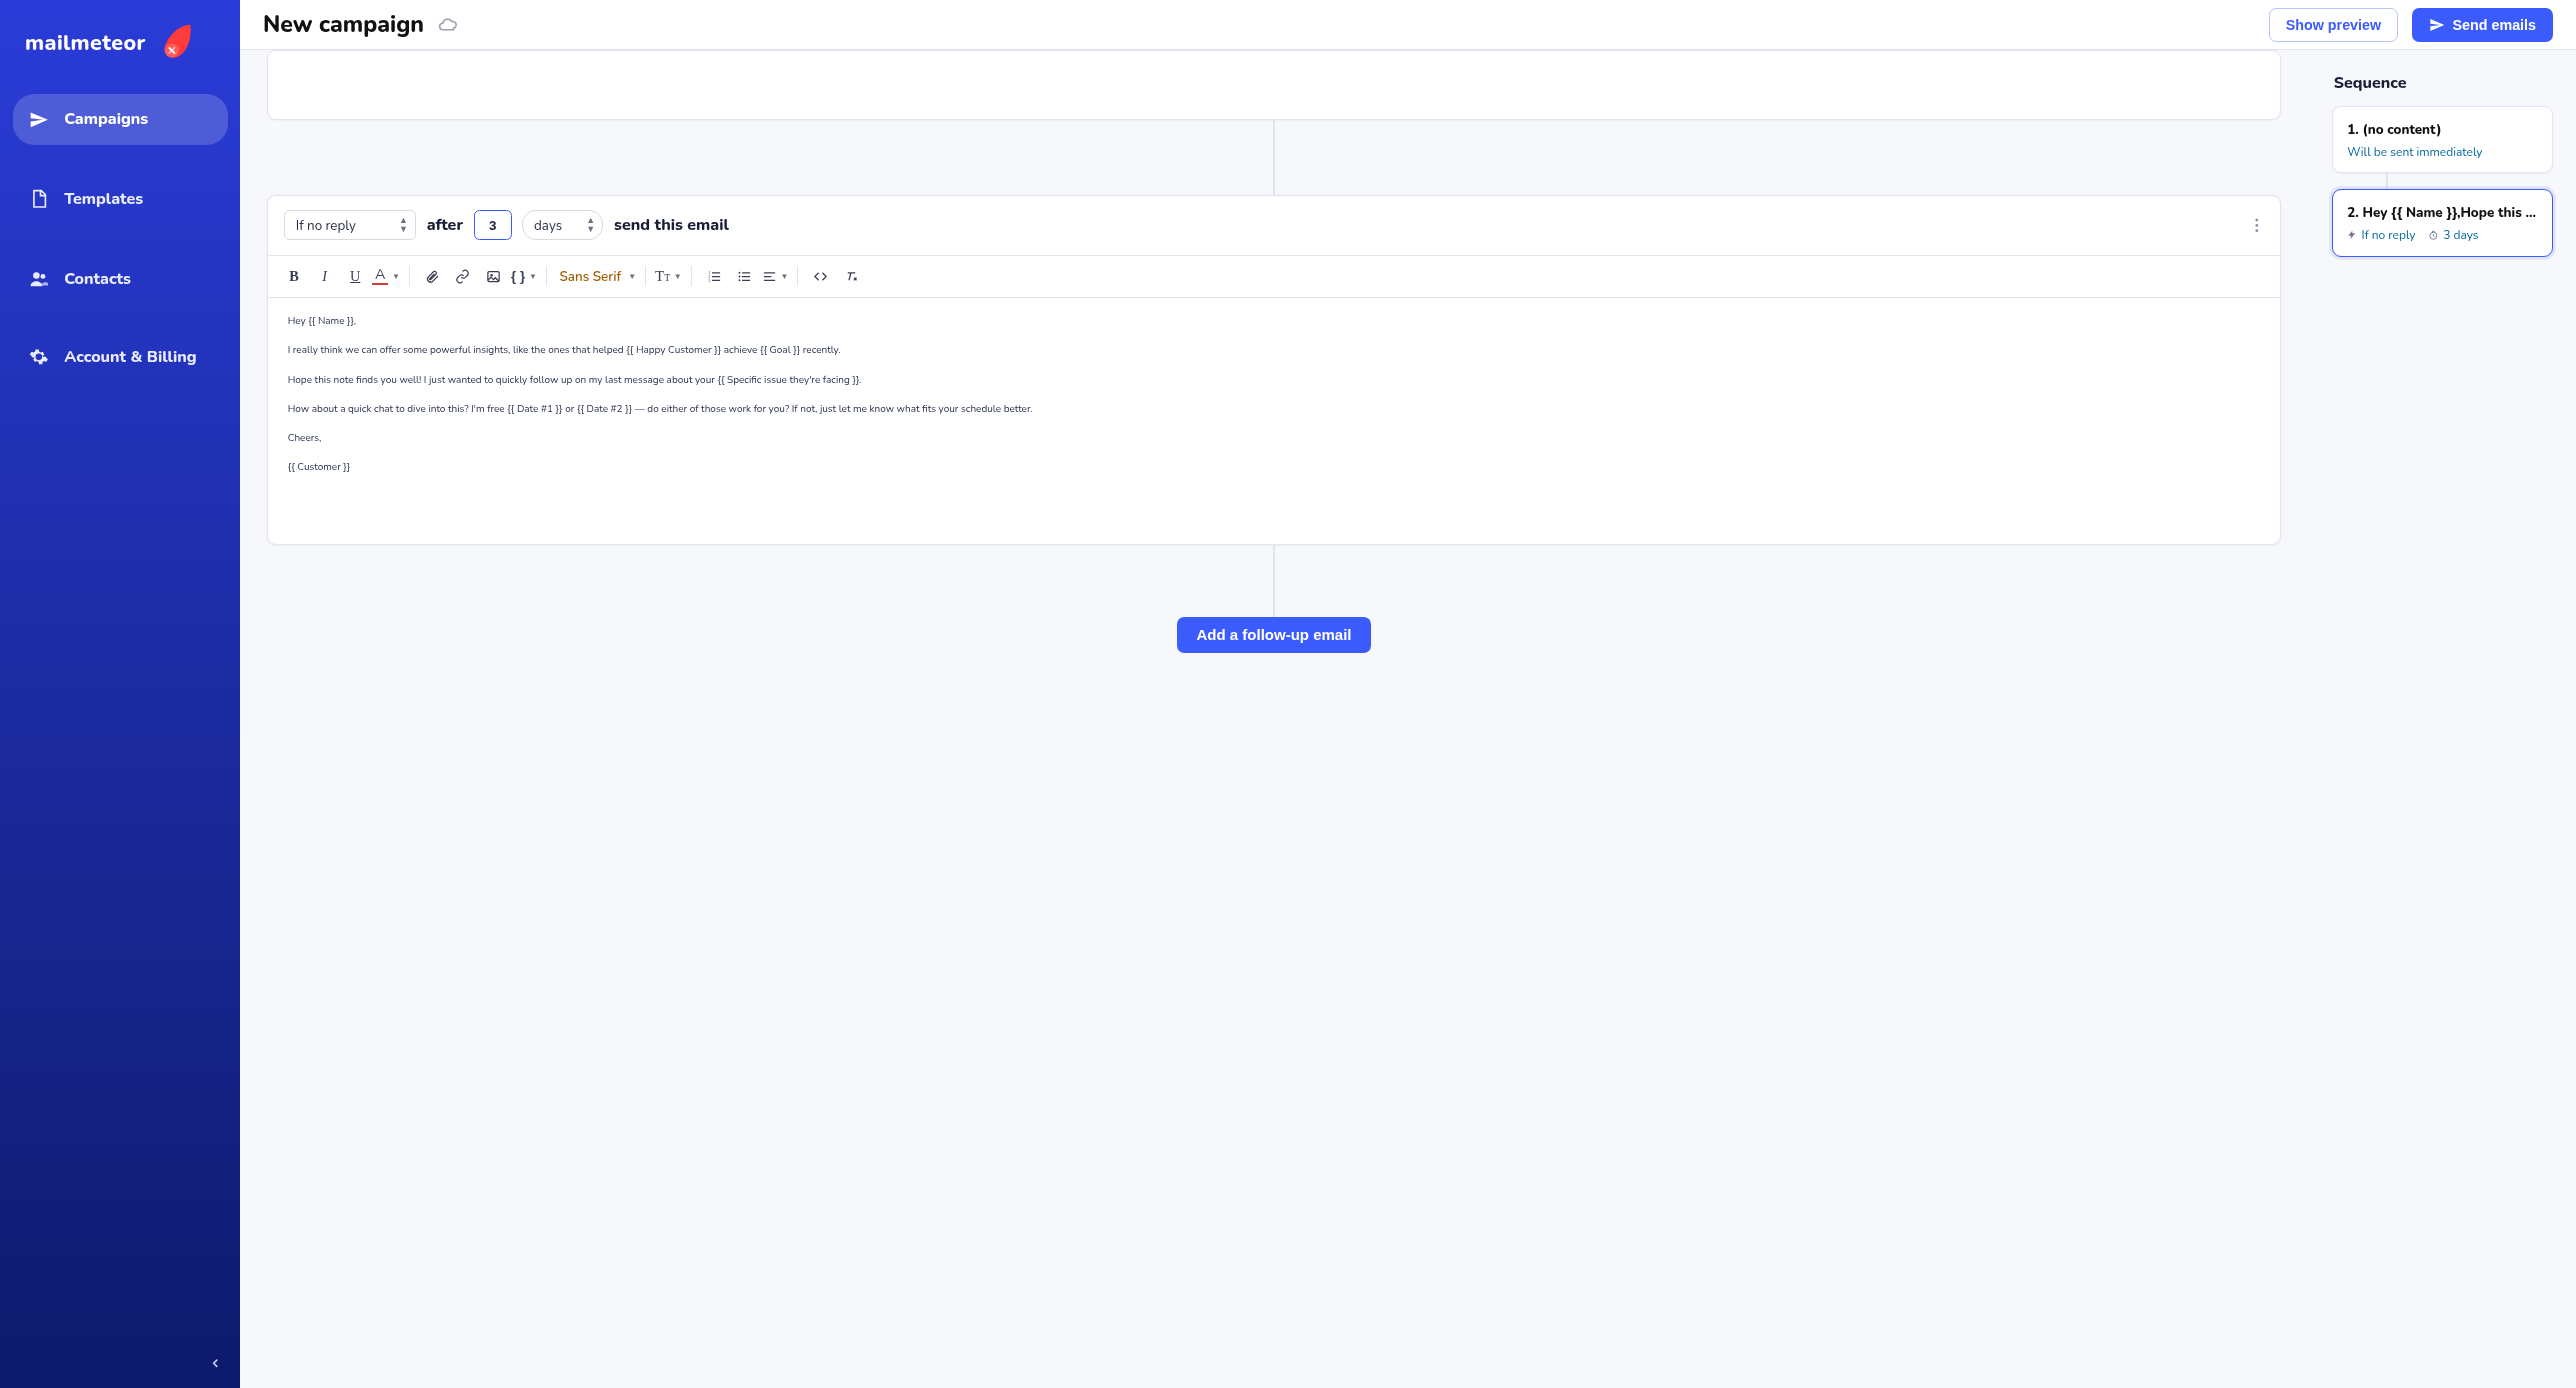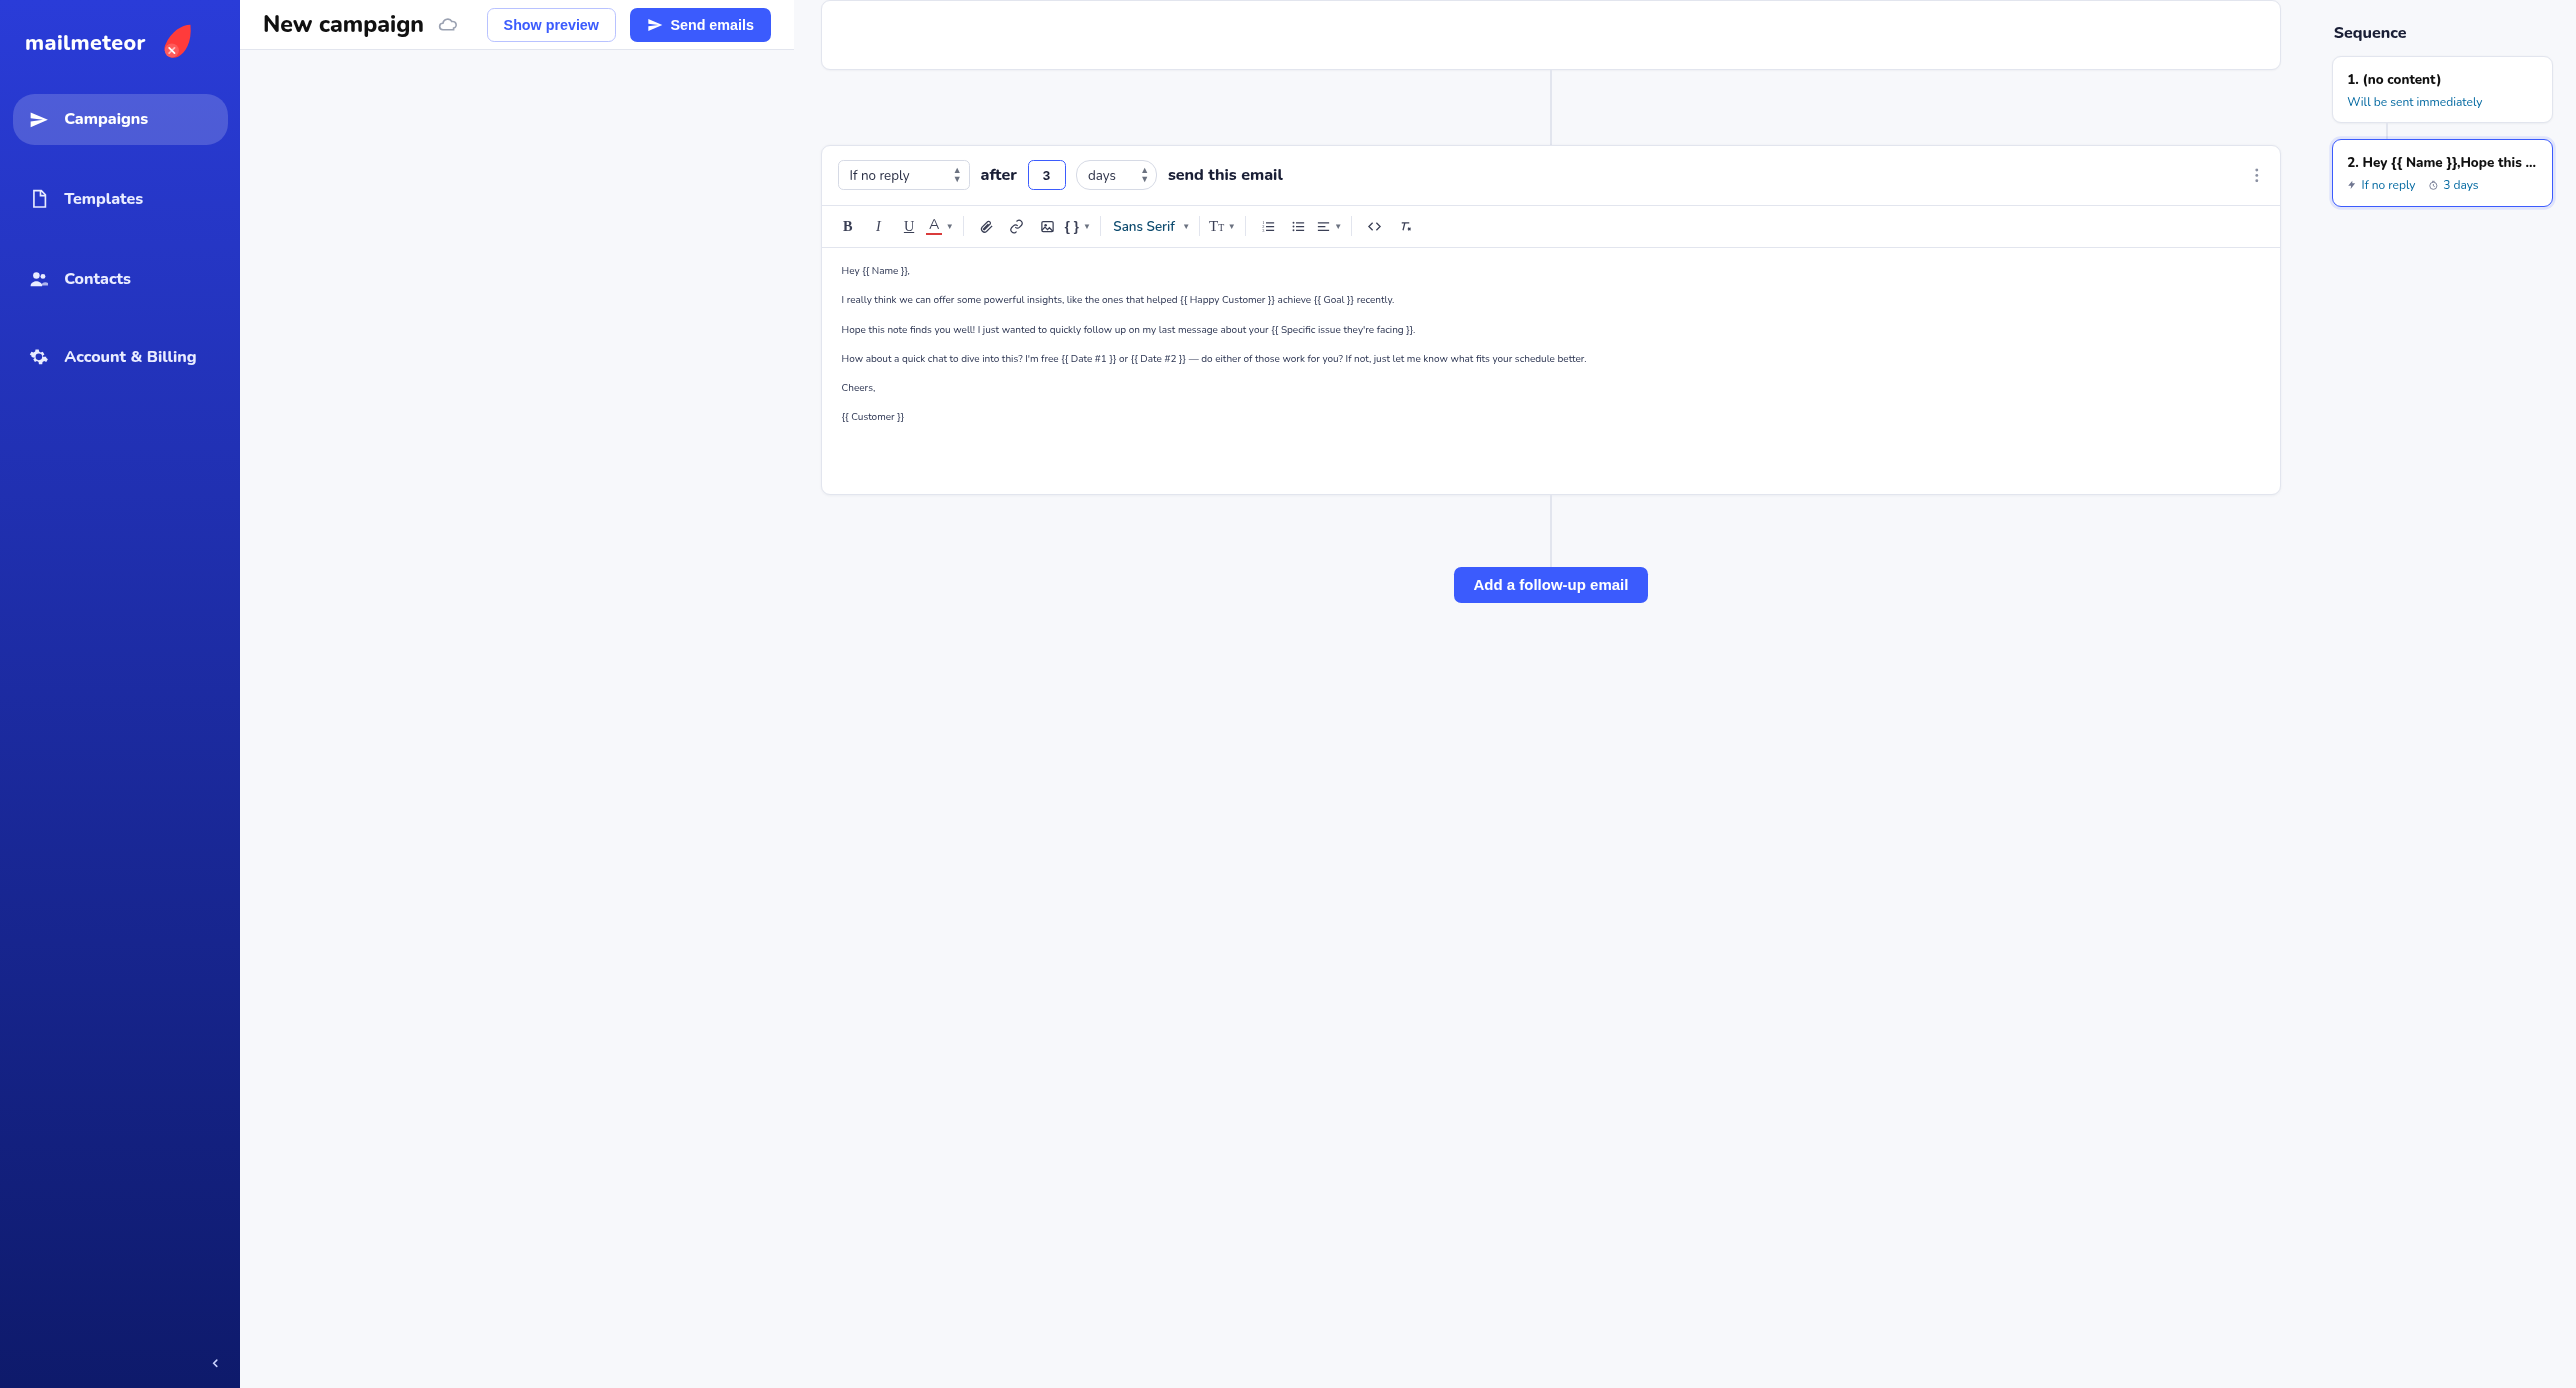--- a/index.html
+++ b/index.html
@@ -24,21 +24,21 @@
   .logo-icon{width:39px;height:39px;position:relative;}
   .nav{padding:7.2px 12.5px;display:flex;flex-direction:column;gap:13px;}
   .nav-item{display:flex;align-items:center;gap:16px;padding:14.3px 16px;border-radius:21.5px;font-weight:800;font-size:16px;cursor:pointer;color:#e9ecff;}
   .nav-item.active{background:rgba(255,255,255,.18);color:#fff;}
   .nav-ico{width:19.7px;height:19.7px;display:flex;align-items:center;justify-content:center;}
   .nav-ico svg{width:19.7px;height:19.7px;fill:currentColor;}
   .nav-item:not(.active){margin-top:16px;}
   .collapse-btn{position:absolute;bottom:12.5px;right:12.5px;width:25px;height:25px;display:flex;align-items:center;justify-content:center;color:#cbd3ff;cursor:pointer;}
 
   
-  .main{flex:1;display:flex;flex-direction:row;min-width:0;}
+  .main{flex:1;display:flex;flex-direction:column;min-width:0;}
   .topbar{height:50px;background:#fff;border-bottom:0.9px solid var(--border);display:flex;align-items:center;padding:0 23px;gap:14.3px;}
   .title{font-size:23px;font-weight:800;color:#111;}
   .cloud-ico{color:#9aa1b1;display:flex;align-items:center;}
   .topbar-spacer{flex:1;}
   .btn{height:34px;border-radius:7.2px;padding:0 16px;font-weight:800;font-size:14.3px;display:inline-flex;align-items:center;gap:7.2px;cursor:pointer;border:0.9px solid transparent;}
   .btn-outline{background:#fff;border:1.3px solid #b8c2ff;color:var(--blue);}
   .btn-primary{background:var(--blue);color:#fff;}
   .btn-primary svg{fill:#fff;}
 
   
@@ -58,21 +58,21 @@
   .label{font-weight:800;font-size:16px;color:#1a1f36;}
   .num-input{width:38px;height:30px;border:1.3px solid var(--blue);border-radius:5.4px;text-align:center;font-weight:700;font-size:13.4px;color:#1a1f36;}
   .kebab{position:absolute;right:12.5px;top:50%;transform:translateY(-50%);color:#8a90a2;cursor:pointer;width:21.5px;height:21.5px;display:flex;align-items:center;justify-content:center;}
 
   .toolbar{display:flex;align-items:center;gap:3.6px;padding:7.2px 12.5px;border-bottom:0.9px solid var(--border);}
   .t-btn{width:27px;height:27px;border-radius:3.6px;display:flex;align-items:center;justify-content:center;color:#3a3f55;cursor:pointer;font-family:Georgia,serif;font-size:14.3px;}
   .t-btn svg{width:15px;height:15px;fill:currentColor;}
   .t-sep{width:0.9px;height:19.7px;background:var(--border);margin:0 5.4px;}
   .t-drop{display:flex;align-items:center;gap:3.6px;cursor:pointer;color:#3a3f55;}
   .t-drop .dd{font-size:8px;color:#6b7280;}
-  .font-sel{font-size:13.4px;font-weight:600;color:#0c4a6e;padding:0 3.6px;}
+  .font-sel{font-size:13.4px;font-weight:600;color:#a16207;padding:0 3.6px;}
 
   .editor-body{padding:16px 19.7px 54px 19.7px;font-size:10px;line-height:1.5;color:#2a3350;}
   .editor-body p{margin:0 0 14.3px 0;}
 
   .connector2{width:1.8px;height:72px;background:var(--border);margin:0 auto;}
   .add-btn{display:block;margin:0 auto;background:var(--blue);color:#fff;border:none;border-radius:7.2px;height:36px;padding:0 19.7px;font-weight:800;font-size:15px;cursor:pointer;}
 
   
   .seq-title{font-weight:800;font-size:16px;margin:3.6px 0 12.5px 1.8px;}
   .seq-card{background:#fff;border:0.9px solid var(--border);border-radius:9px;padding:12.5px 14.3px;box-shadow:0 0.9px 1.8px rgba(20,30,60,.05);cursor:pointer;}

